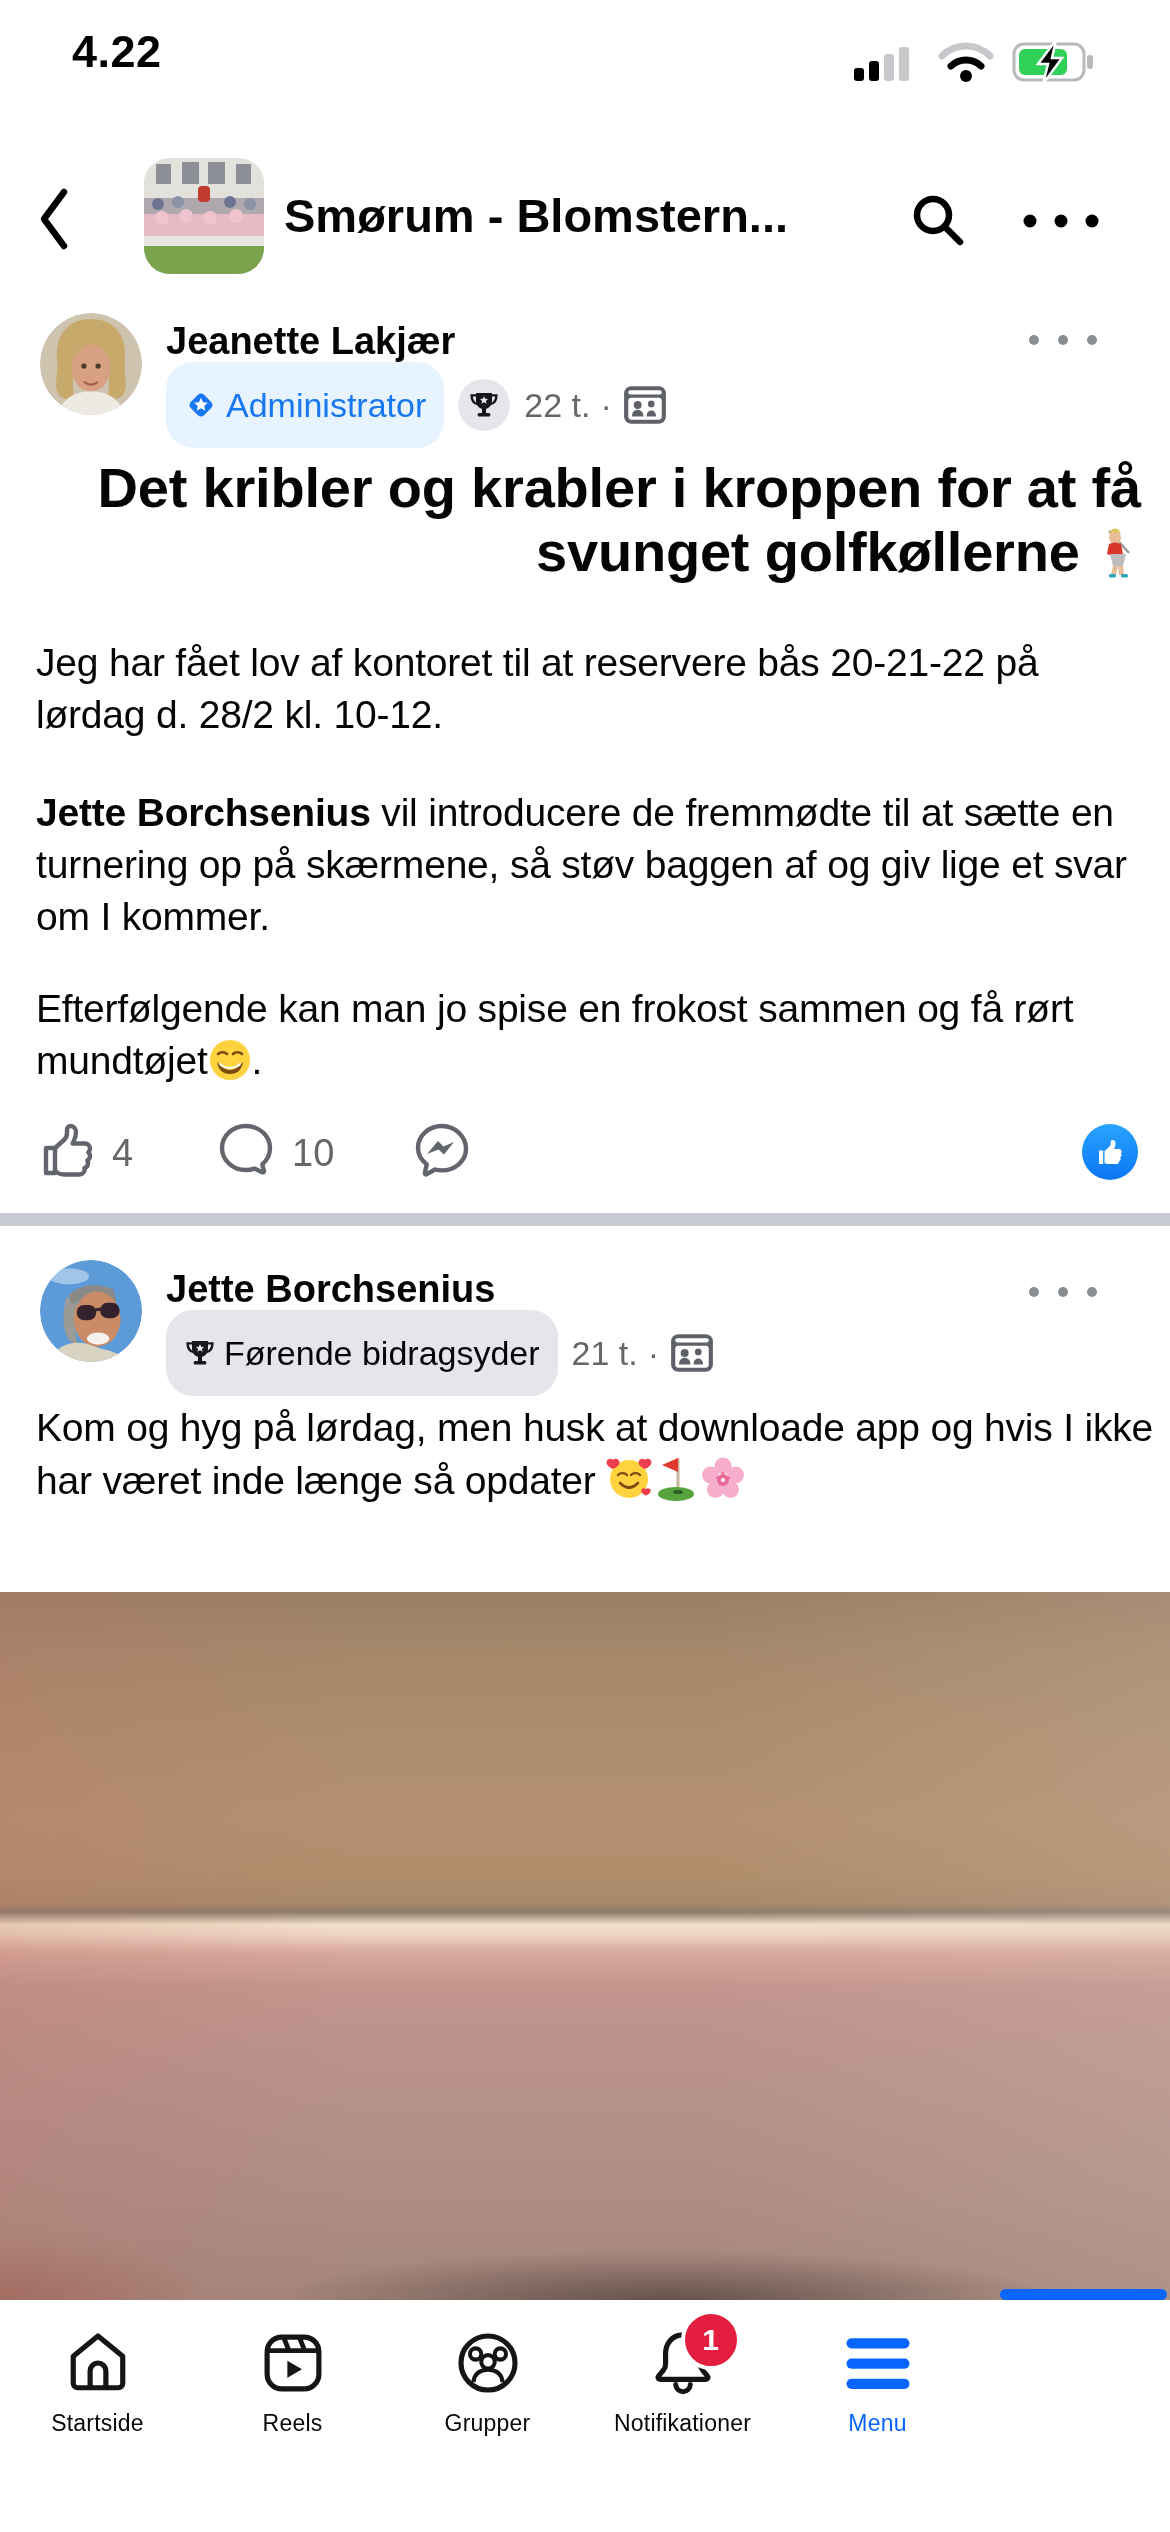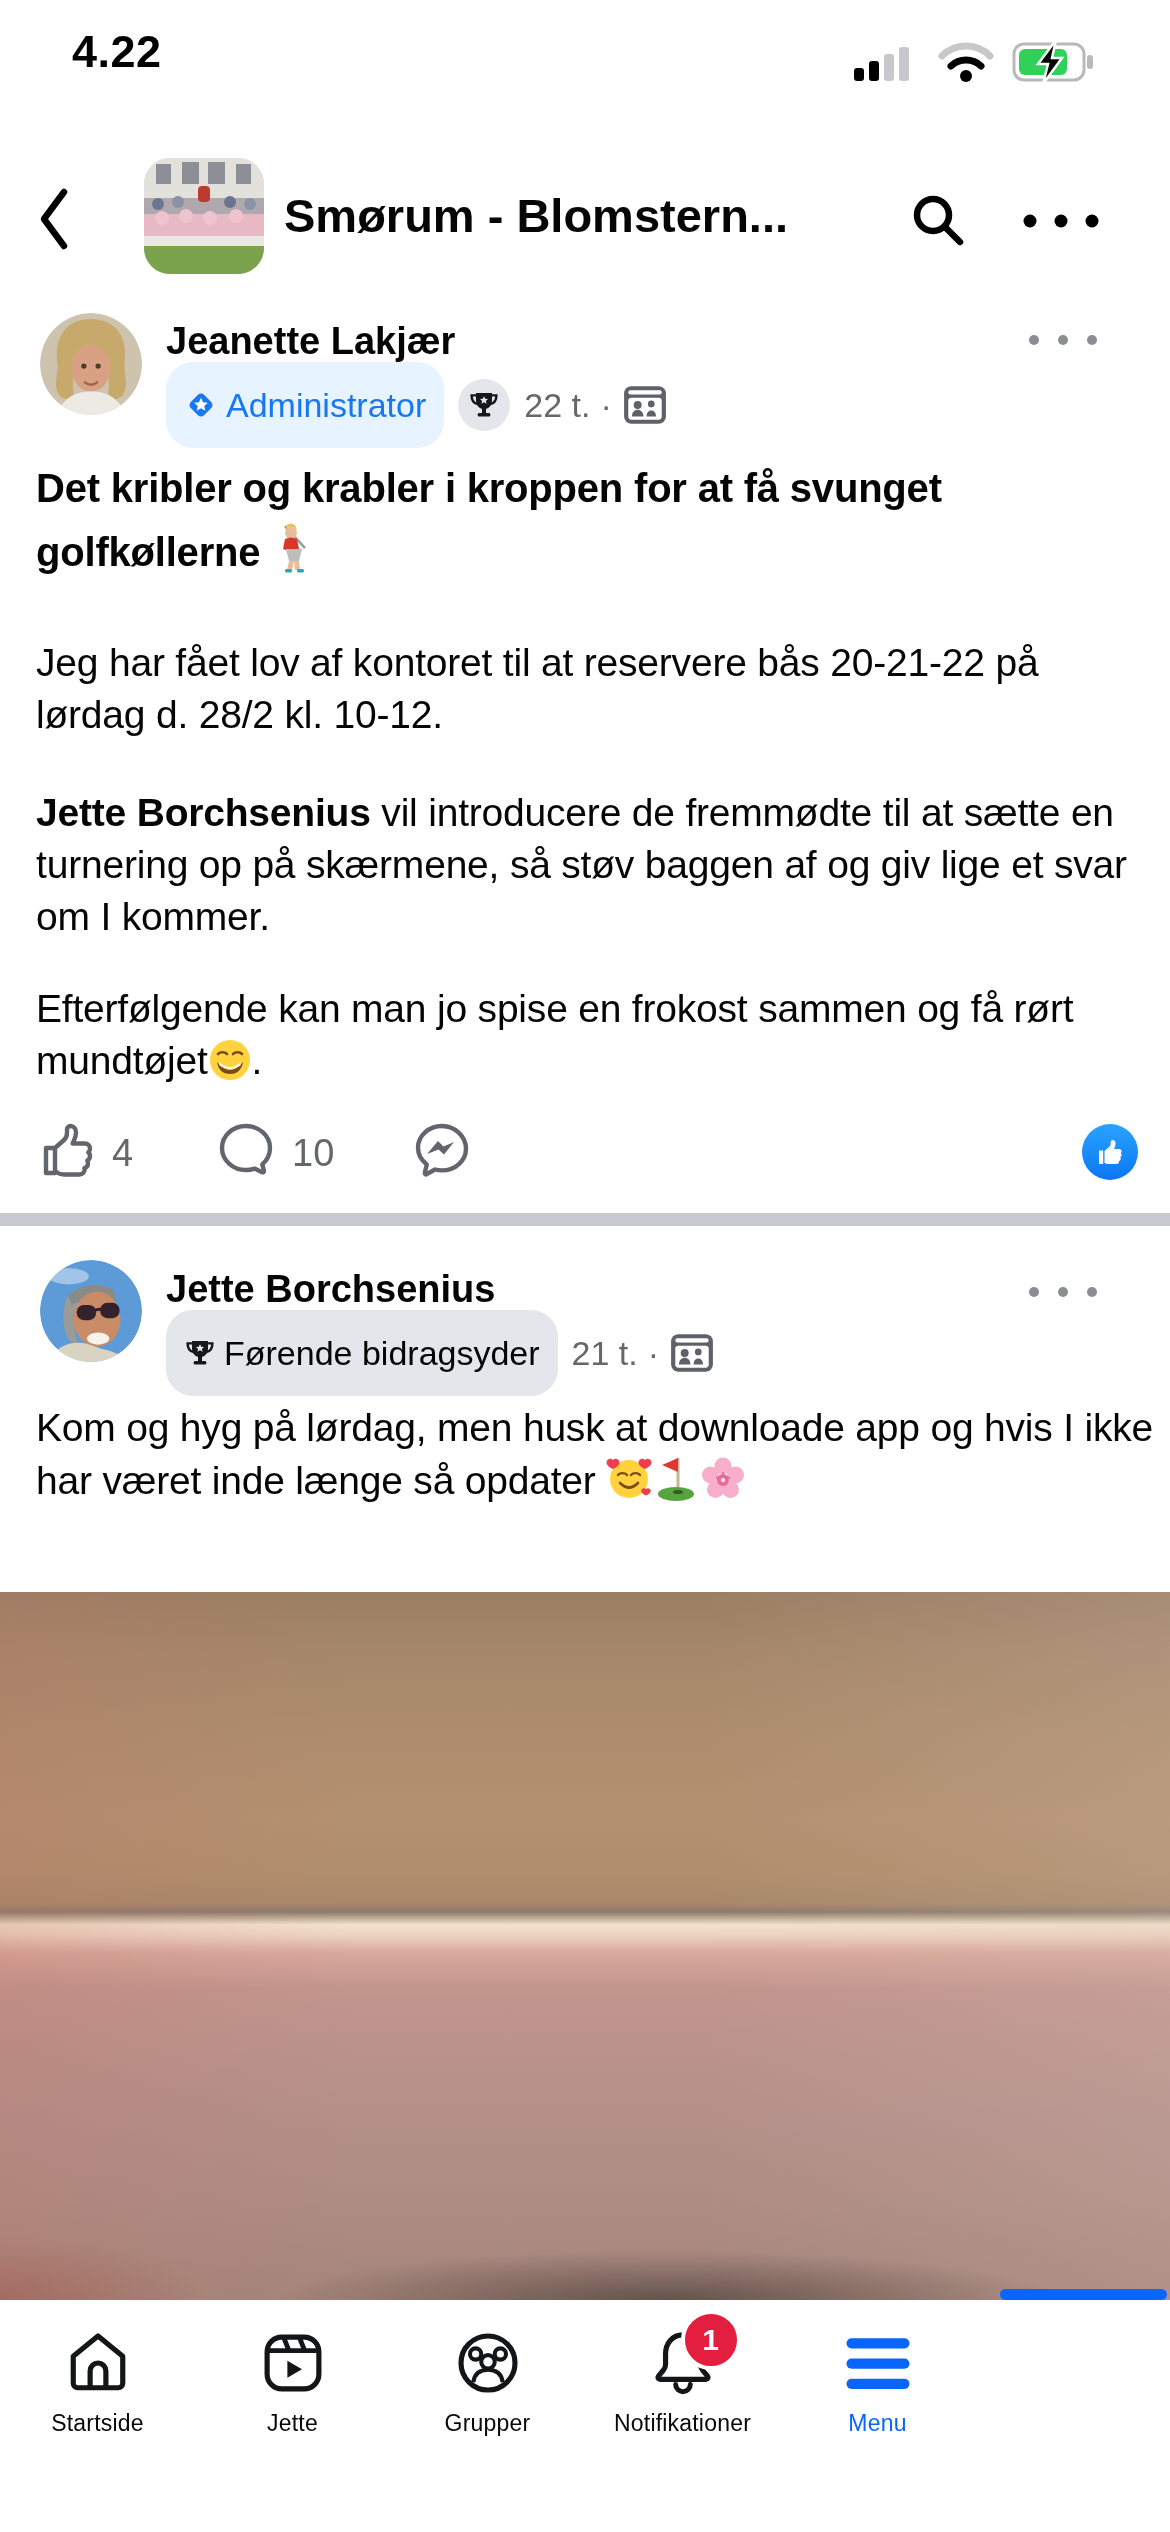--- a/index.html
+++ b/index.html
@@ -19,21 +19,21 @@
   
   .avatar{width:102px;height:102px;border-radius:50%;overflow:hidden;}
   .post-name{font-size:38px;font-weight:700;line-height:1;}
   .meta-row{display:flex;align-items:center;gap:14px;height:54px;}
   .pill{display:flex;align-items:center;height:54px;border-radius:27px;padding:16px 18px;font-size:34px;gap:8px;}
   .pill-admin{background:#E7F3FF;color:#1877F2;}
   .pill-gray{background:#E4E6EB;color:#050505;}
   .troph-circle{width:52px;height:52px;border-radius:50%;background:#E4E6EB;display:flex;align-items:center;justify-content:center;}
   .meta-time{font-size:34px;color:#65676B;display:flex;align-items:center;gap:10px;}
   .body-text{font-size:39px;line-height:52px;letter-spacing:-.2px;width:1112px;}
-  .post-title{font-size:40px;font-weight:700;line-height:64px;letter-spacing:-.2px;width:1105px;}
+  .post-title{font-size:56px;font-weight:700;line-height:64px;letter-spacing:-.2px;width:1105px;text-align:right;}
   .emoji{display:inline-block;vertical-align:-8px;}
   .count{font-size:38px;color:#65676B;}
   .divider{left:0;top:1213px;width:1170px;height:13px;background:#C7CAD0;}
   .like-bubble{left:1082px;top:1124px;width:56px;height:56px;border-radius:50%;
     background:linear-gradient(180deg,#2AA3FF 0%,#0B76F5 100%);display:flex;align-items:center;justify-content:center;}
 
   
   .photo{left:0;top:1592px;width:1170px;height:708px;
     background-image:
       radial-gradient(ellipse 560px 70px at 57% 100%, rgba(48,42,40,.55), rgba(48,42,40,0) 70%),
@@ -294,21 +294,21 @@
     <div class="tab">
       <div class="tab-iconwrap">
           <svg width="72" height="72" viewBox="0 0 64 64">
         <rect x="9" y="9" width="46" height="46" rx="13" stroke="#141517" stroke-width="4.6" fill="none"></rect>
         <line x1="10" y1="21" x2="54" y2="21" stroke="#141517" stroke-width="4.2"></line>
         <line x1="24" y1="10" x2="28" y2="20" stroke="#141517" stroke-width="4.2"></line>
         <line x1="38" y1="10" x2="42" y2="20" stroke="#141517" stroke-width="4.2"></line>
         <path d="M27 30 L40 37.5 L27 45 z" fill="#141517"></path>
       </svg>
         </div>
-      <div class="tab-label">Jette</div>
+      <div class="tab-label">Reels</div>
     </div>
     <div class="tab">
       <div class="tab-iconwrap">
           <svg width="72" height="72" viewBox="0 0 64 64">
         <circle cx="32" cy="32" r="24" stroke="#141517" stroke-width="4.6" fill="none"></circle>
         <circle cx="21" cy="24" r="5" stroke="#141517" stroke-width="3.6" fill="none"></circle>
         <circle cx="43" cy="24" r="5" stroke="#141517" stroke-width="3.6" fill="none"></circle>
         <circle cx="32" cy="31" r="6" stroke="#141517" stroke-width="3.6" fill="none"></circle>
         <path d="M19 49 c1-8 6-11 13-11 s12 3 13 11" stroke="#141517" stroke-width="3.6" fill="none"></path>
       </svg>

